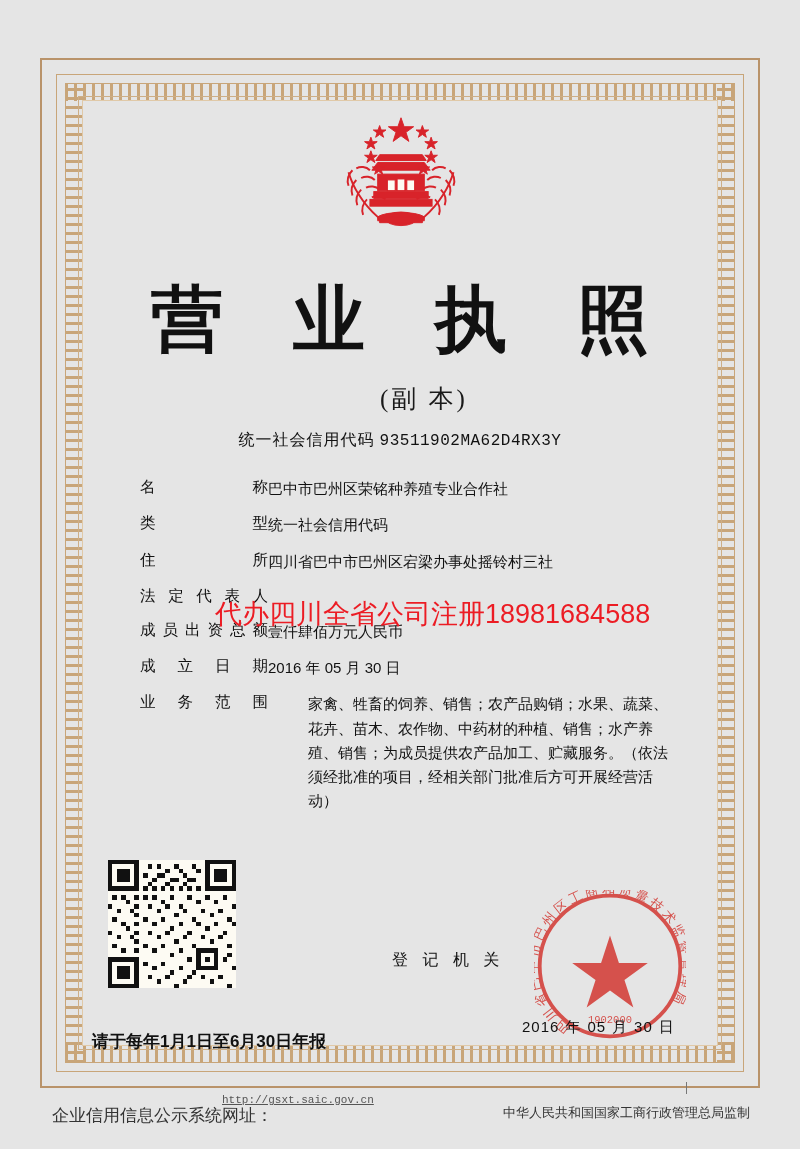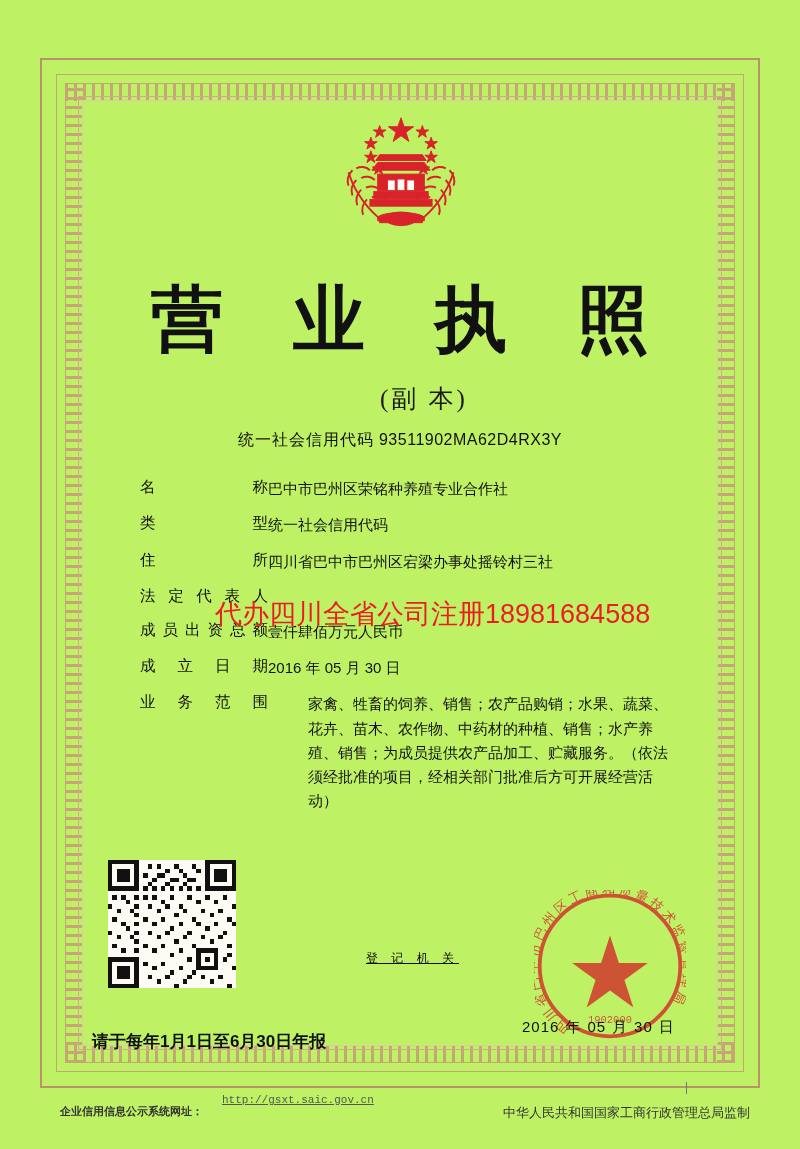--- a/index.html
+++ b/index.html
@@ -10,21 +10,21 @@
   body {
     width: 800px;
     height: 1149px;
     font-family: "Liberation Sans", sans-serif;
     overflow: hidden;
   }
   .page {
     position: relative;
     width: 800px;
     height: 1149px;
-    background: #bef264;
+    background: #e5e5e5;
   }
   
   .frame-outer {
     position: absolute;
     left: 40px;
     top: 58px;
     width: 720px;
     height: 1030px;
     border: 2px solid #b9936a;
     box-sizing: border-box;
@@ -114,21 +114,21 @@
     left: 0;
     top: 430px;
     width: 800px;
     text-align: center;
     font-size: 16px;
     letter-spacing: 1px;
     color: #111111;
     font-family: "Liberation Serif", serif;
   }
   .credit-code .code-num {
-    font-family: Liberation Sans, sans-serif;
+    font-family: Liberation Mono, monospace;
     letter-spacing: 0.5px;
     font-size: 16px;
   }
 
   
   .fields {
     position: absolute;
     left: 140px;
     top: 477px;
     width: 530px;
@@ -163,26 +163,25 @@
     position: absolute;
     left: 108px;
     top: 860px;
     width: 128px;
     height: 128px;
   }
 
   
   .registry {
     position: absolute;
-    left: 366px;
+    left: 392px;
     top: 950px;
-    font-size: 12px;
+    font-size: 16px;
     letter-spacing: 5px;
     color: #111111;
-    text-decoration: underline;
   }
   .reg-date {
     position: absolute;
     left: 522px;
     top: 1018px;
     font-size: 15px;
     letter-spacing: 1px;
     color: #111111;
   }
   .reg-date i { font-style: normal; padding: 0 6px; }
@@ -215,25 +214,24 @@
     font-size: 27px;
     color: #ec1c24;
     font-family: "Liberation Sans", sans-serif;
     white-space: nowrap;
     letter-spacing: 0px;
   }
 
   
   .footer-left {
     position: absolute;
-    left: 60px;
+    left: 52px;
     top: 1104px;
-    font-size: 11px;
+    font-size: 17px;
     color: #333333;
-    font-weight: bold;
   }
   .footer-url {
     position: absolute;
     left: 222px;
     top: 1094px;
     font-size: 11px;
     color: #555555;
     font-family: "Liberation Mono", monospace;
     text-decoration: underline;
   }

